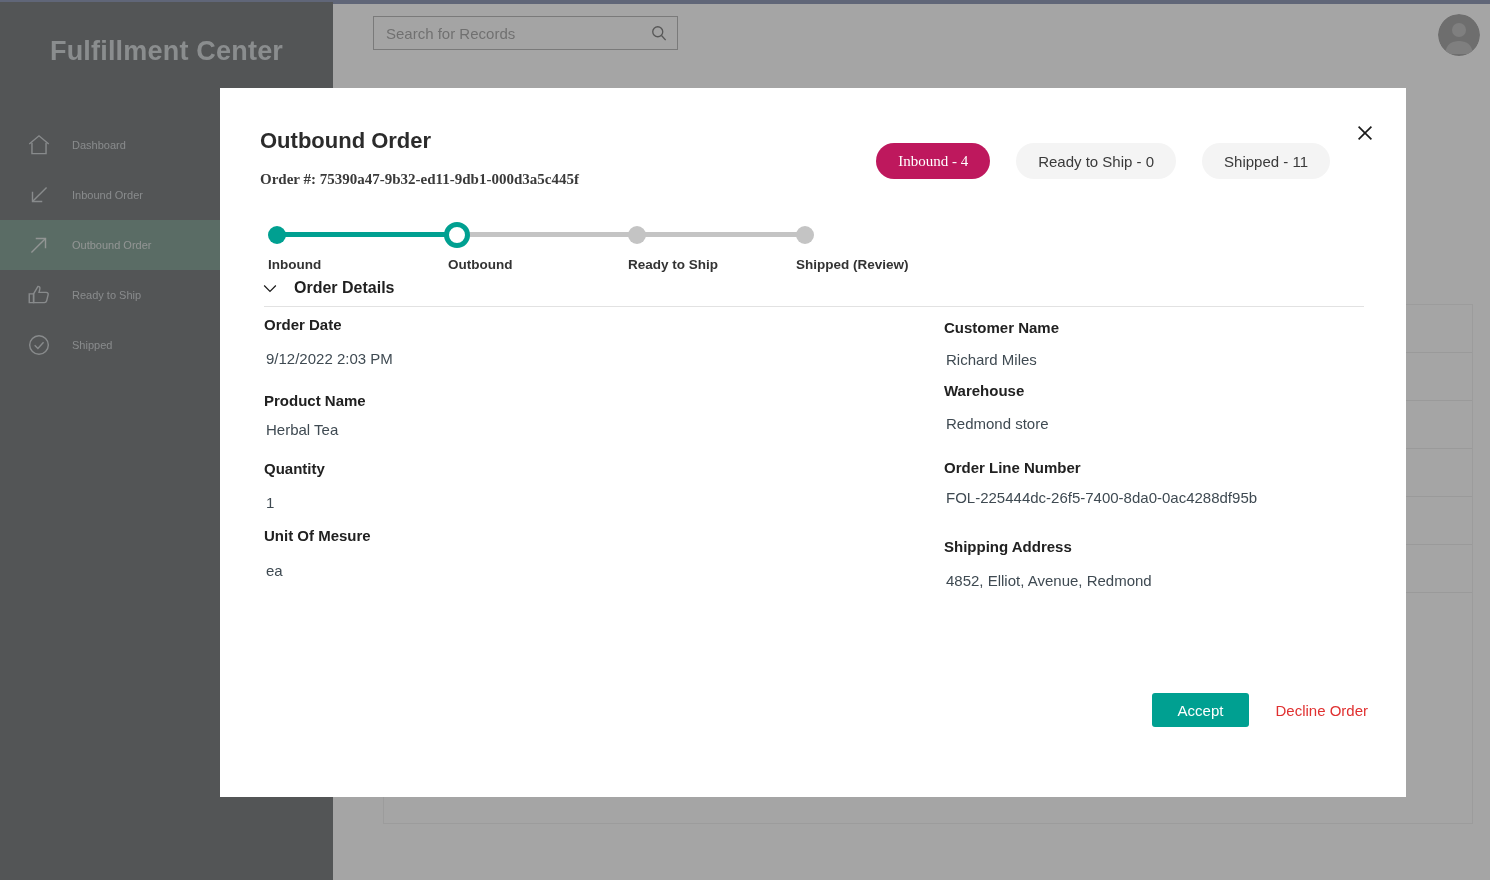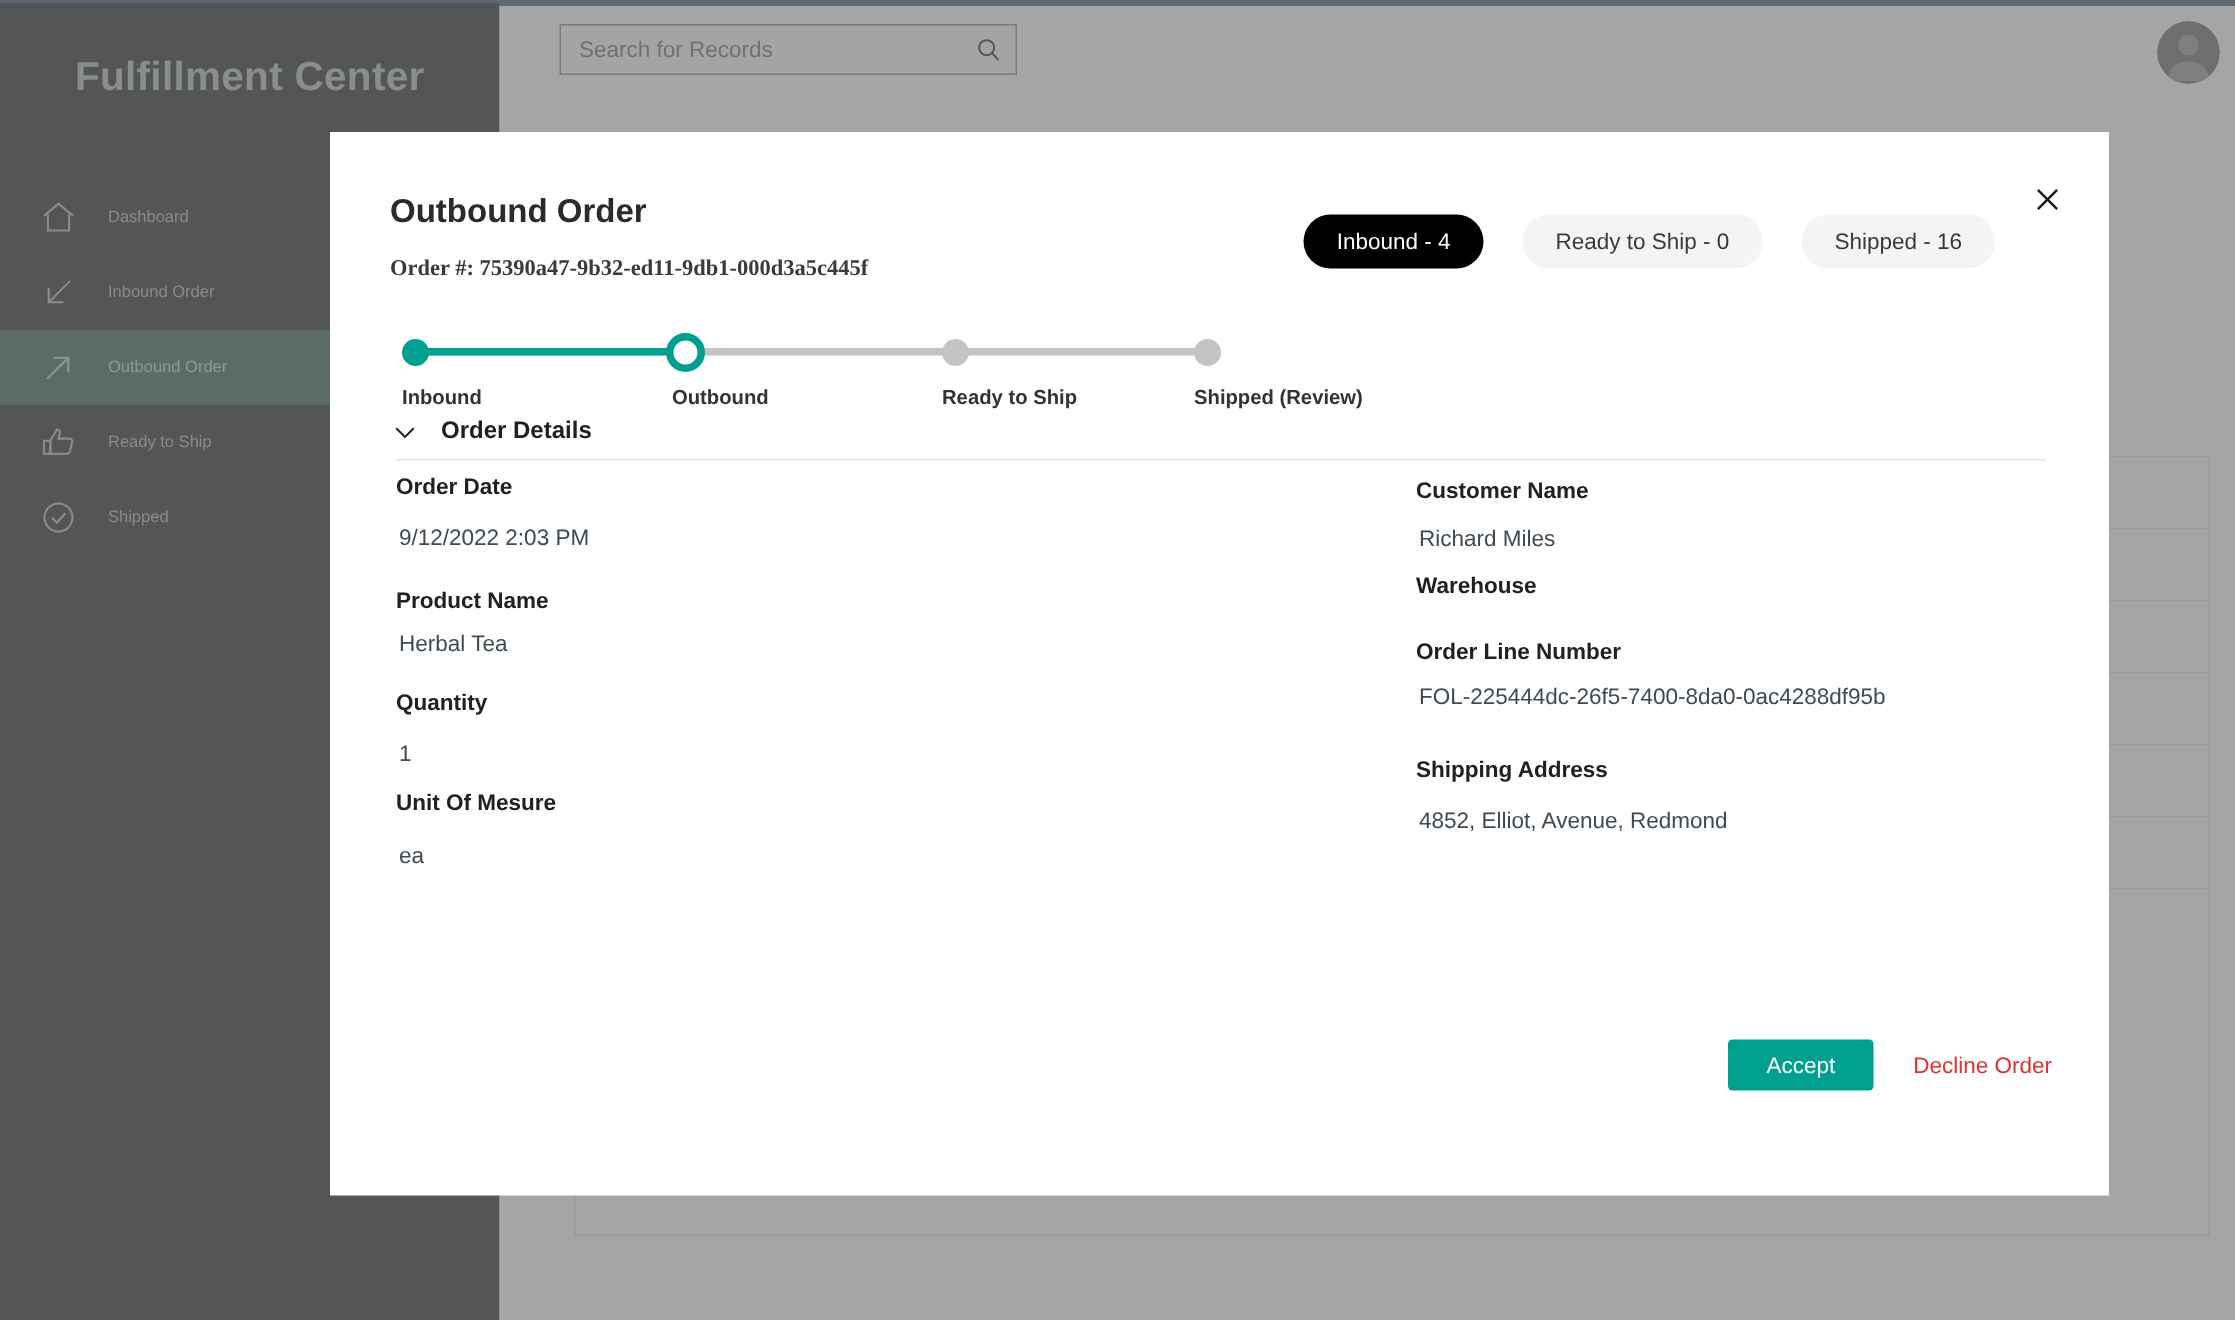--- a/index.html
+++ b/index.html
@@ -91,21 +91,21 @@
   .pills {
     position: absolute; right: 76px; top: 55px;
     display: flex; gap: 26px; align-items: center;
   }
   .pill {
     height: 36px; padding: 0 22px; border-radius: 18px;
     display: flex; align-items: center; justify-content: center;
     font-size: 15px; color: #3a3a3a; background: #f4f4f4;
     cursor: pointer; white-space: nowrap;
   }
-  .pill.active { background: #000000; color: #ffffff; }
+  .pill.active { background: #be185d; color: #ffffff; font-family: Liberation Serif, serif; }
 
   
   .stepper { position: absolute; left: 40px; top: 125px; width: 800px; height: 60px; }
   .track {
     position: absolute; left: 16px; top: 19px; width: 528px; height: 5px;
     background: #c4c4c4; border-radius: 3px;
   }
   .track-done {
     position: absolute; left: 16px; top: 19px; width: 180px; height: 5px;
     background: #00a091; border-radius: 3px;
@@ -262,21 +262,21 @@
           <path d="M19 5 L5 19"></path>
       </svg>
     </div>
 
     <div class="modal-title">Outbound Order</div>
     <div class="order-num">Order #: 75390a47-9b32-ed11-9db1-000d3a5c445f</div>
 
     <div class="pills">
       <div class="pill active">Inbound - 4</div>
       <div class="pill">Ready to Ship - 0</div>
-      <div class="pill">Shipped - 16</div>
+      <div class="pill">Shipped - 11</div>
     </div>
 
     <div class="stepper">
       <div class="track"></div>
       <div class="track-done"></div>
 
       <div class="step" style="left:8px;">
         <span class="dot done"></span>
         <span class="step-label">Inbound</span>
       </div>
@@ -335,20 +335,21 @@
 
       <div class="col-right">
 
         <div class="field" style="margin-top:3px;margin-bottom:14px;">
           <div class="field-label">Customer Name</div>
           <div class="field-value" style="margin-top:15px;">Richard Miles</div>
         </div>
 
         <div class="field" style="margin-bottom:14px;">
           <div class="field-label">Warehouse</div>
+          <div class="field-value" style="margin-top:16px;">Redmond store</div>
         </div>
 
         <div class="field" style="margin-top:27px;margin-bottom:14px;">
           <div class="field-label">Order Line Number</div>
           <div class="field-value" style="margin-top:13px;">FOL-225444dc-26f5-7400-8da0-0ac4288df95b</div>
         </div>
 
         <div class="field" style="margin-top:32px;">
           <div class="field-label">Shipping Address</div>
           <div class="field-value" style="margin-top:17px;">4852, Elliot, Avenue, Redmond</div>

